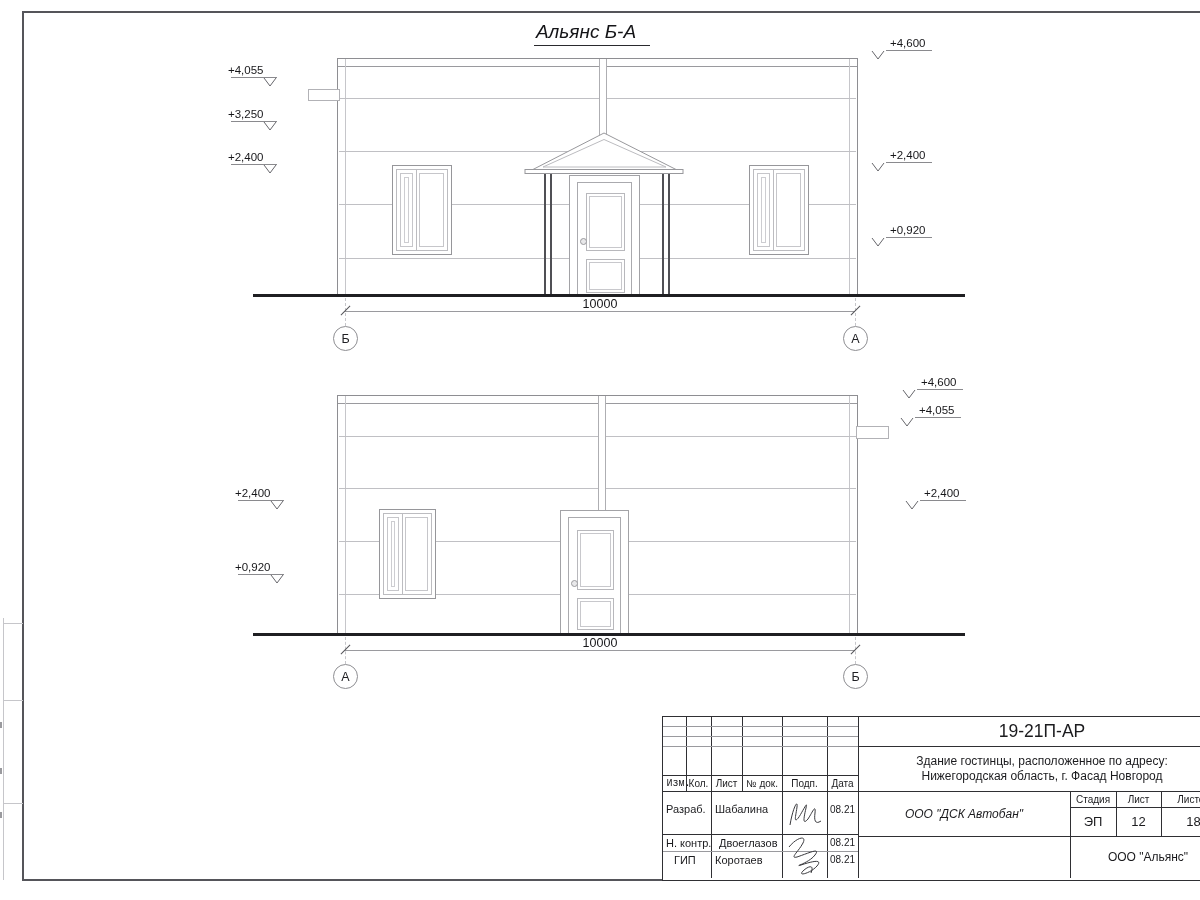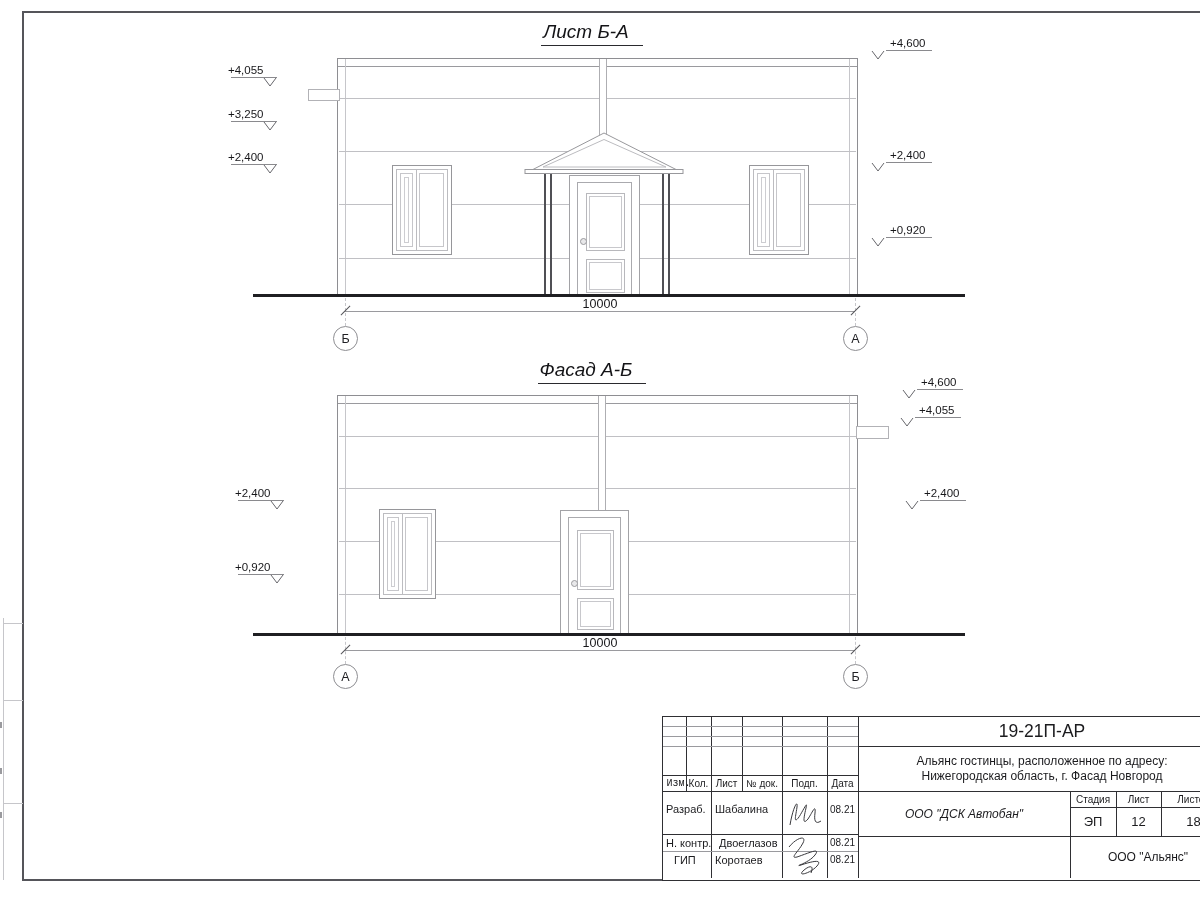--- a/index.html
+++ b/index.html
@@ -69,21 +69,21 @@
 
   <div class="abs" style="left:3px;top:618px;width:0;height:262px;border-left:1px solid #c6c6ca;"></div>
   <div class="left-stamp-line" style="left:3px;top:623px;width:20px;"></div>
   <div class="left-stamp-line" style="left:3px;top:700px;width:20px;"></div>
   <div class="left-stamp-line" style="left:3px;top:803px;width:20px;"></div>
   <div class="tinymark" style="left:0;top:722px;"></div>
   <div class="tinymark" style="left:0;top:768px;"></div>
   <div class="tinymark" style="left:0;top:812px;"></div>
 
   <div class="ftitle" style="left:472px;top:21px;">
-    <span>Лист Б-А</span>
+    <span>Альянс Б-А</span>
   </div>
 
   <div class="bld" style="left:337px;top:58px;width:519px;height:236px;">
     <div class="captop"></div>
     <div class="trim-l"></div>
     <div class="trim-r"></div>
     <div class="sline" style="top:39px;"></div>
     <div class="sline" style="top:92px;"></div>
     <div class="sline" style="top:145px;"></div>
     <div class="sline" style="top:199px;"></div>
@@ -185,23 +185,20 @@
       </svg>
   </div>
   <div class="elev vl-left" style="left:890px;top:224px;">
     <span>+0,920</span>
     <div class="rule"></div>
     <svg width="14" height="9">
         <path d="M1 0 L7 8 L13 0" fill="none" stroke="#66666b" stroke-width="1"></path>
       </svg>
   </div>
 
-  <div class="ftitle" style="left:472px;top:359px;">
-    <span>Фасад А-Б</span>
-  </div>
 
   <div class="bld" style="left:337px;top:395px;width:519px;height:238px;">
     <div class="captop"></div>
     <div class="trim-l"></div>
     <div class="trim-r"></div>
     <div class="sline" style="top:40px;"></div>
     <div class="sline" style="top:92px;"></div>
     <div class="sline" style="top:145px;"></div>
     <div class="sline" style="top:198px;"></div>
 
@@ -330,21 +327,21 @@
     <div class="hl" style="left:195px;top:74px;width:368px;"></div>
     <div class="hl" style="left:407px;top:119px;width:156px;"></div>
     <div class="hl" style="left:195px;top:119px;width:212px;"></div>
     <div class="vlb" style="left:407px;top:74px;height:87px;"></div>
     <div class="vlb" style="left:453px;top:74px;height:45px;"></div>
     <div class="vlb" style="left:498px;top:74px;height:45px;"></div>
     <div class="hl" style="left:407px;top:90px;width:156px;"></div>
 
     <div class="cell f17" style="left:195px;top:0;width:368px;height:29px;">19-21П-АР</div>
     <div class="cell f12" style="left:195px;top:29px;width:368px;height:45px;flex-direction:column;line-height:15px;">
-      <span>Альянс гостинцы, расположенное по адресу:</span>
+      <span>Здание гостинцы, расположенное по адресу:</span>
       <span>Нижегородская область, г. Фасад Новгород</span>
     </div>
     <div class="cell f12" style="left:195px;top:74px;width:212px;height:45px;font-style:italic;">ООО "ДСК Автобан"</div>
     <div class="cell f12" style="left:407px;top:119px;width:156px;height:42px;">ООО "Альянс"</div>
 
     <div class="cell f10" style="left:407px;top:74px;width:46px;height:16px;">Стадия</div>
     <div class="cell f10" style="left:453px;top:74px;width:45px;height:16px;">Лист</div>
     <div class="cell f10" style="left:498px;top:74px;width:65px;height:16px;">Листов</div>
     <div class="cell f13" style="left:407px;top:90px;width:46px;height:29px;">ЭП</div>
     <div class="cell f13" style="left:453px;top:90px;width:45px;height:29px;">12</div>

